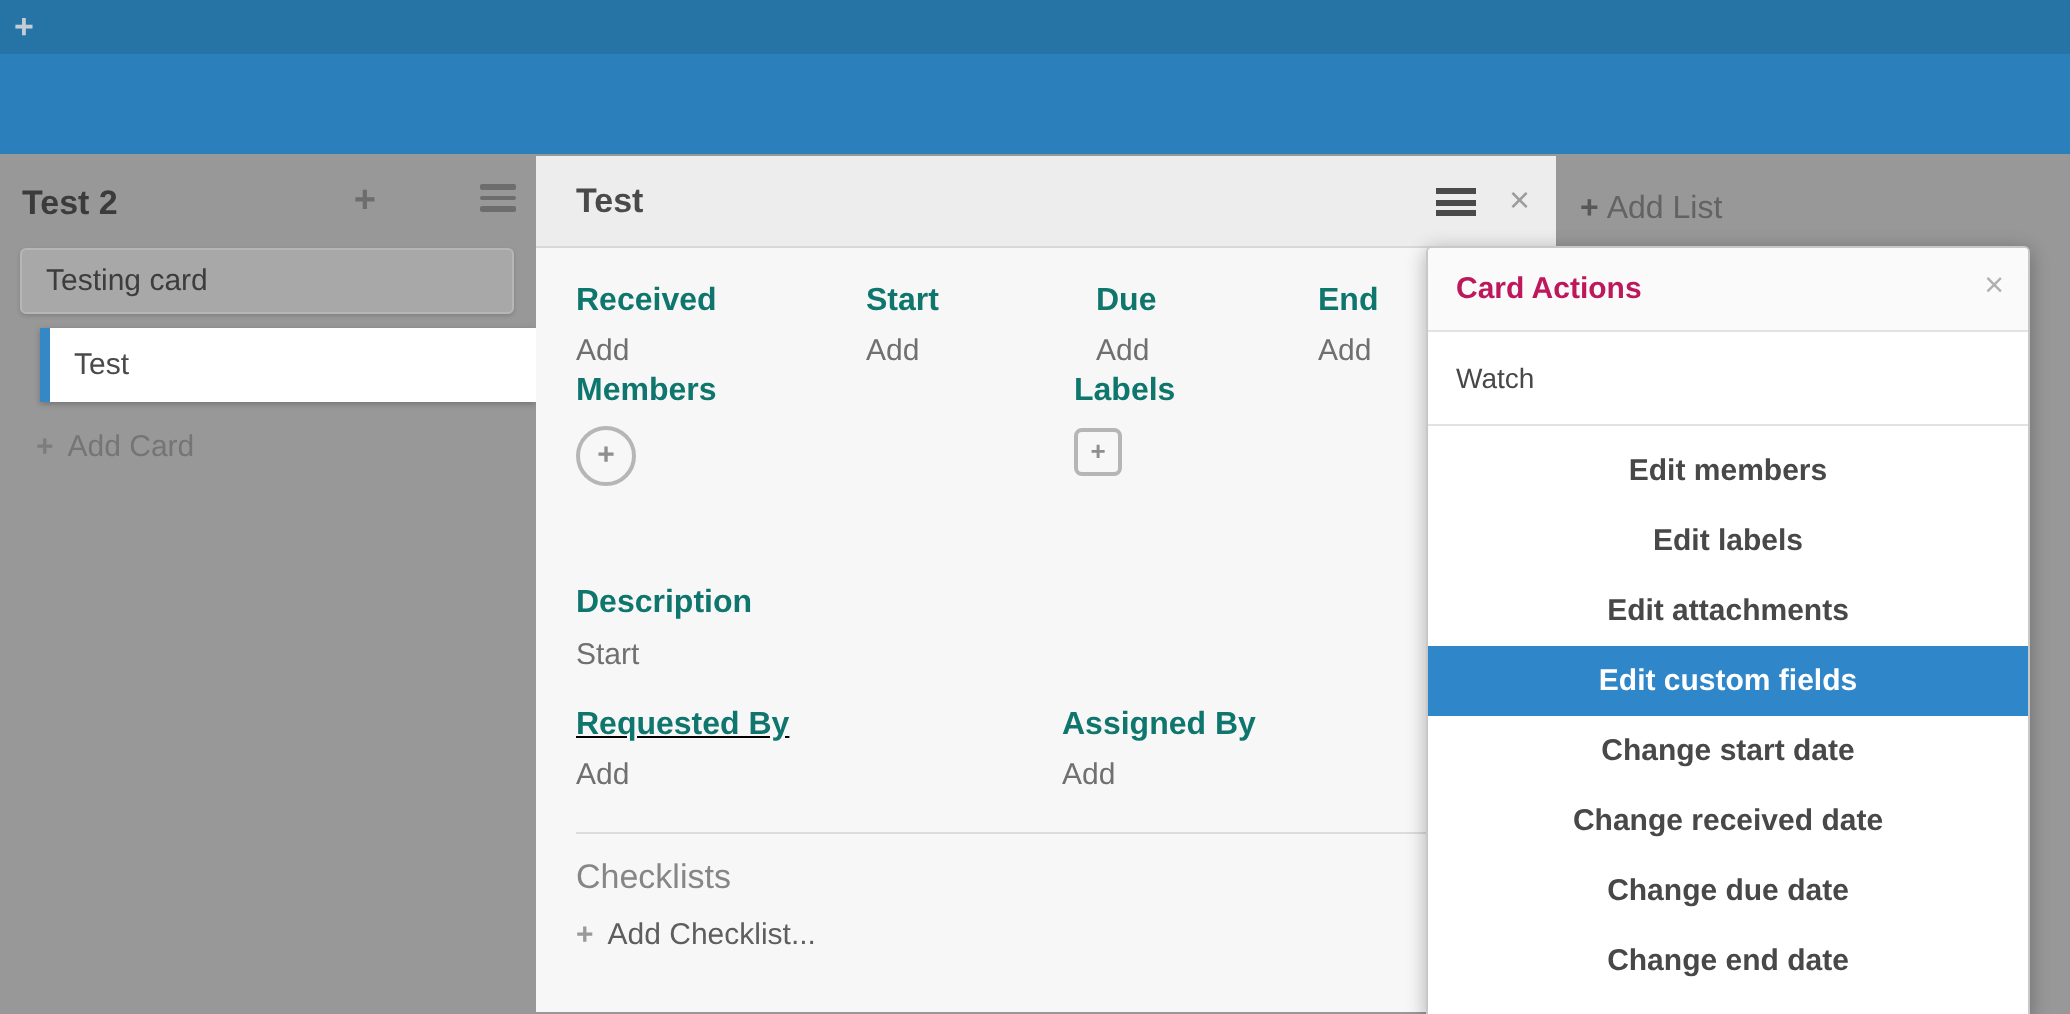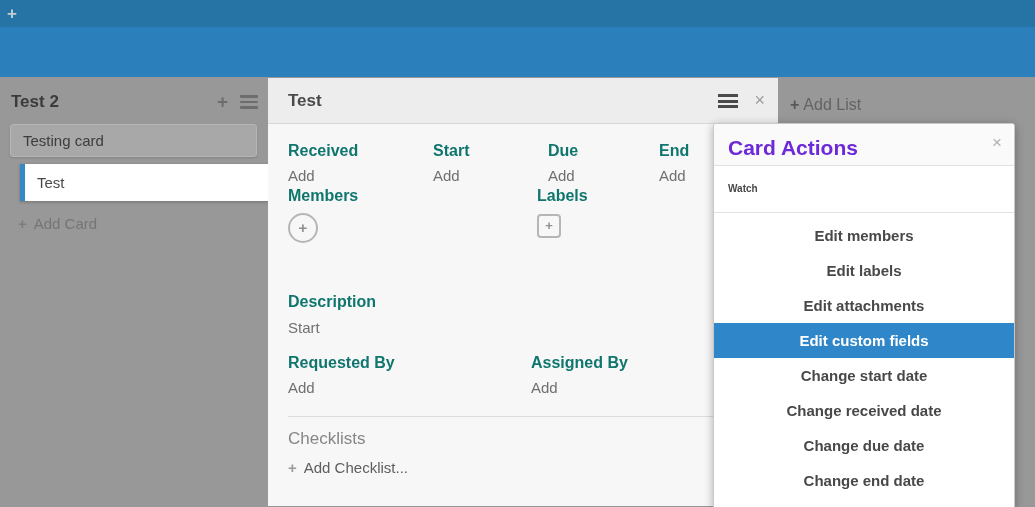--- a/index.html
+++ b/index.html
@@ -32,21 +32,21 @@
 
   
   .board {
     position: absolute; left: 0; top: 77px; width: 100%; height: 430px;
     background: #989898;
   }
 
   
   .list-header {
     position: absolute; left: 11px; top: 15px; width: 247px;
-    display: flex; align-items: center;
+    display: flex;  gap: 40px;
   }
   .list-title {
     flex: 1; font-size: 17px; font-weight: bold; color: #3b3b3b;
   }
   .list-header .hdr-plus {
     color: #6d6d6d; font-size: 19px; font-weight: bold; margin-right: 12px;
     cursor: pointer; line-height: 18px;
   }
   .hamburger { display: inline-block; width: 18px; cursor: pointer; }
   .hamburger i {
@@ -128,21 +128,21 @@
   .btn-square {
     margin-top: 9px; width: 20px; height: 20px; border: 2px solid #b6b6b6;
     border-radius: 4px; color: #8f8f8f; font-size: 13px; font-weight: bold;
     text-align: center; line-height: 20px; cursor: pointer;
   }
 
   .desc-block { margin-top: 50px; }
   .desc-block .link { display: inline-block; margin-top: 8px; }
 
   .req-row { display: flex; margin-top: 17px; }
-  .req-col-0 { width: 243px; }
+  .req-col-0 { width: 243px; text-decoration: underline; }
   .req-col-1 { flex: 1; }
   .req-row .link { display: inline-block; margin-top: 7px; }
 
   .divider { margin-top: 19px; border-top: 1px solid #dcdcdc; height: 0; }
   .checklists-h { margin-top: 12px; font-size: 17px; color: #868686; }
   .add-checklist { margin-top: 10px; font-size: 15px; color: #5e5e5e; cursor: pointer; }
   .add-checklist .plus-ico { color: #9a9a9a; }
 
   
   .popup {
@@ -151,29 +151,29 @@
     border-radius: 3px 3px 0 0;
     box-shadow: 0 2px 10px rgba(0,0,0,0.3);
     overflow: hidden; z-index: 10;
   }
   .popup-header {
     position: relative; height: 41px; background: #fafafa;
     border-bottom: 1px solid #e2e2e2;
   }
   .popup-title {
     position: absolute; left: 14px; top: 12px;
-    font-size: 21px; font-weight: bold; color: #6d28d9;
+    font-size: 15px; font-weight: bold; color: #be185d;
   }
   .popup-close {
     position: absolute; right: 12px; top: 9px;
     font-size: 17px; color: #b0b0b0; cursor: pointer;
   }
   .popup-watch {
     height: 46px; line-height: 46px; padding: 0 14px;
-    font-size: 10px; font-weight: bold; color: #484848;
+    font-size: 14px; font-weight: normal; color: #484848;
     border-bottom: 1px solid #e2e2e2; cursor: pointer;
   }
   .popup-menu { padding-top: 5px; text-align: center; }
   .popup-item {
     height: 35px; line-height: 35px; padding: 0 14px;
     font-size: 15px; font-weight: bold; color: #484848; cursor: pointer;
   }
   .popup-item.active { background: #2f86c8; color: #ffffff; }
 </style>
 </head>

